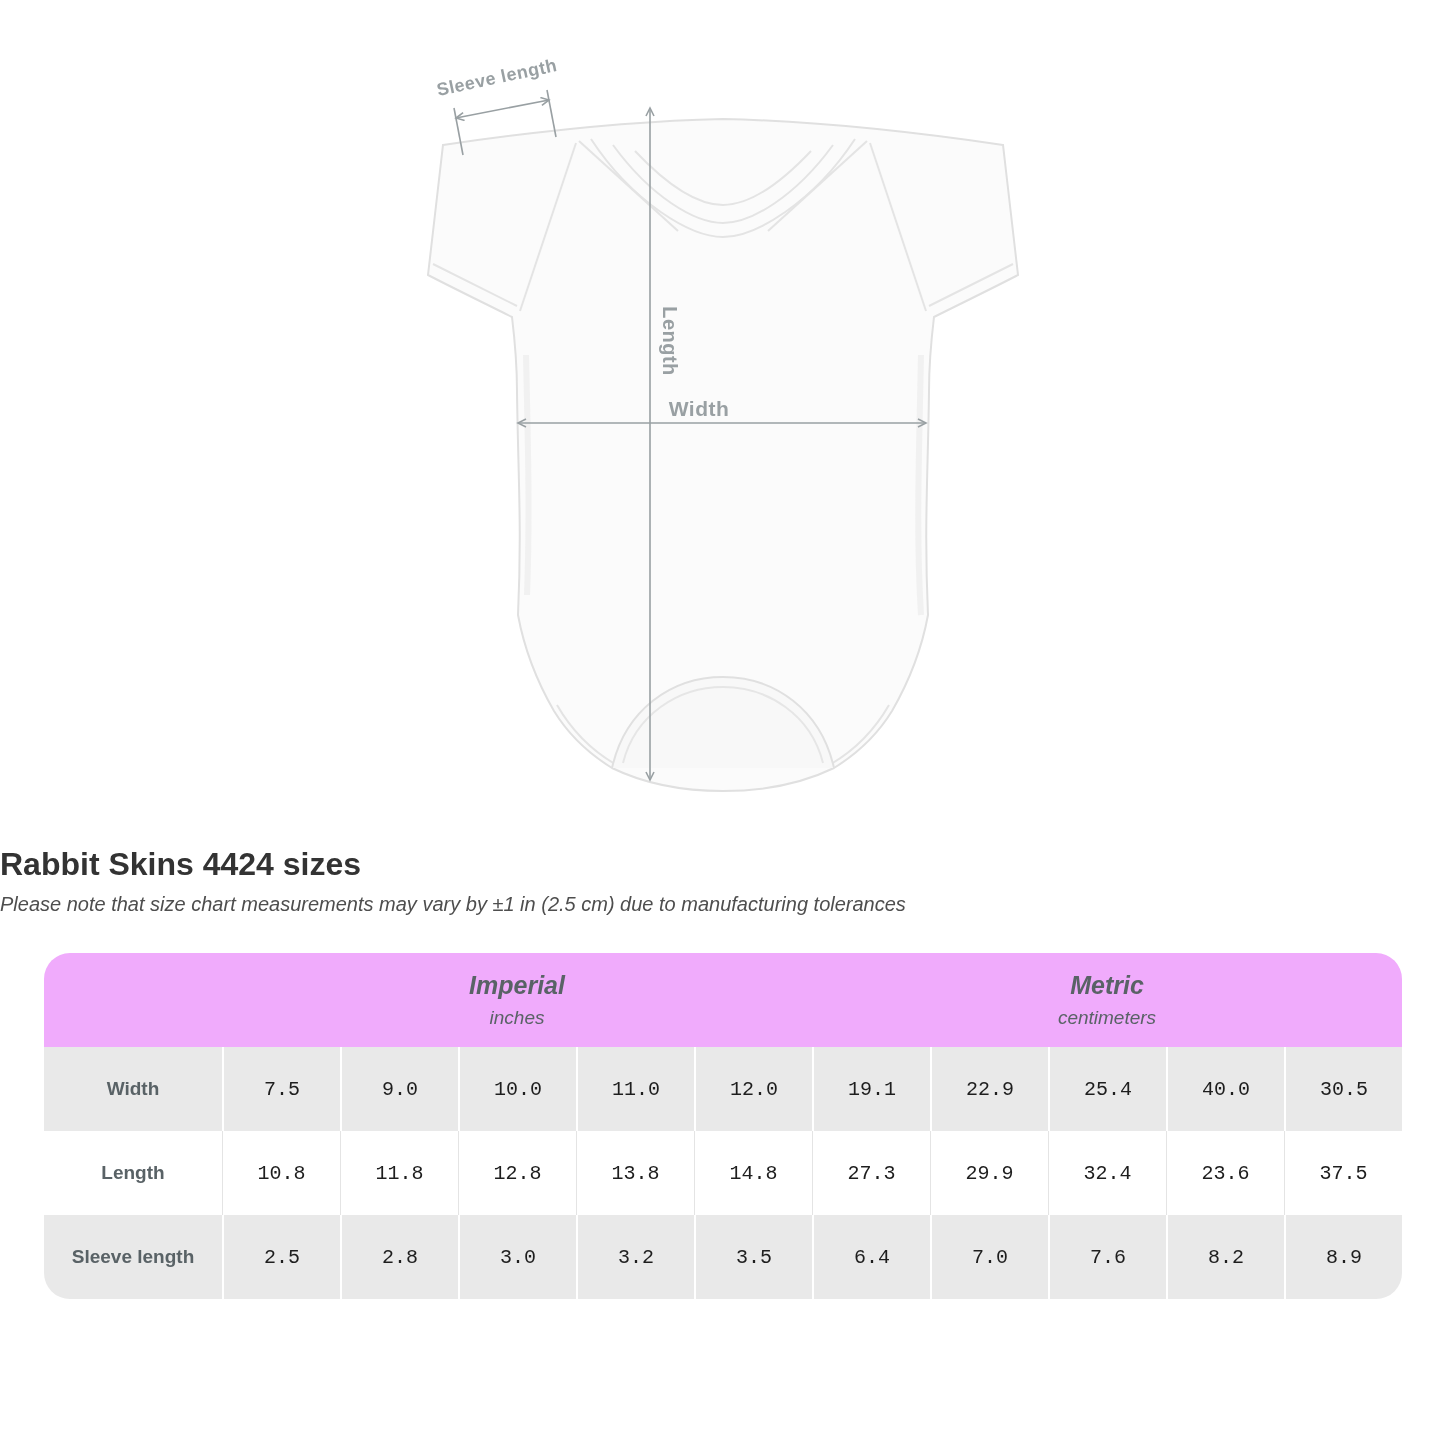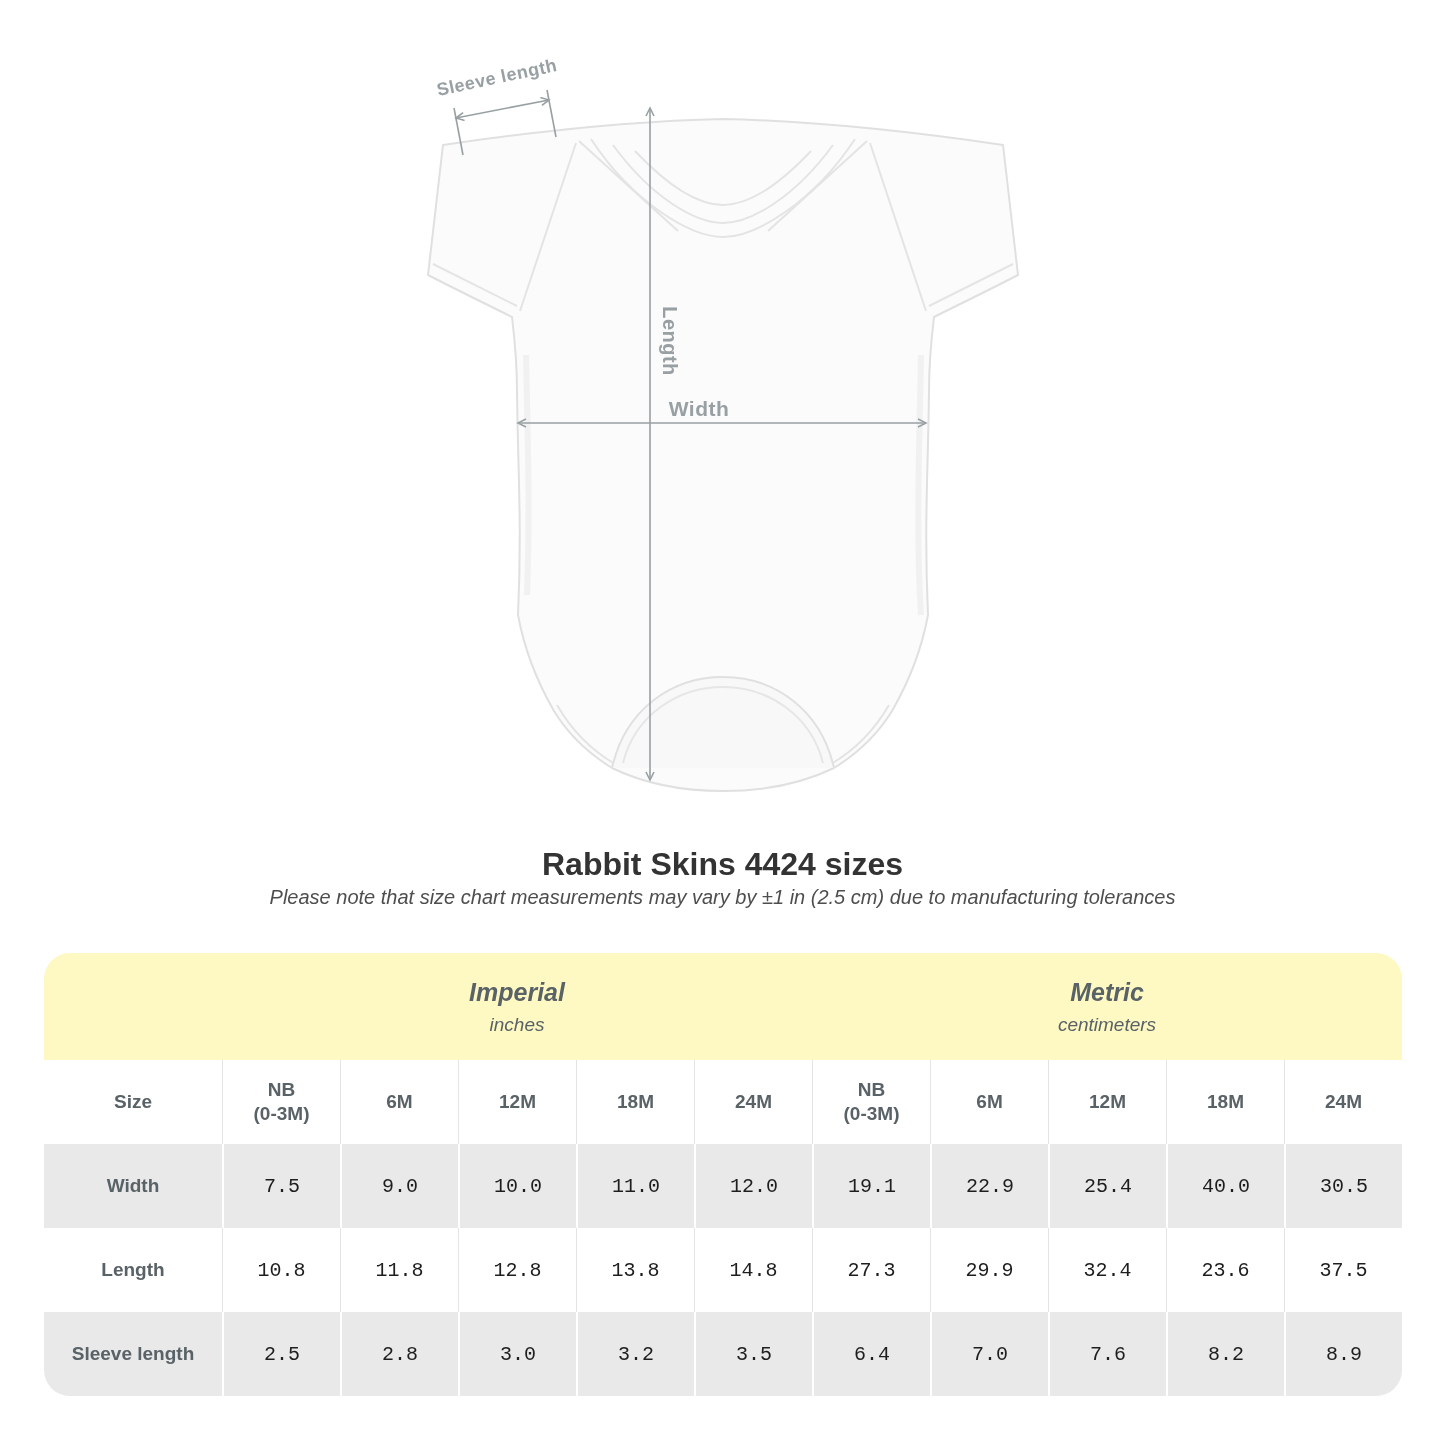--- a/index.html
+++ b/index.html
@@ -9,30 +9,30 @@
 
   
   .diagram { position:absolute; left:373px; top:55px; width:700px; height:740px; }
   .diagram svg { position:absolute; left:0; top:0; width:100%; height:100%; }
   .dim-label { position:absolute; color:#99a0a3; font-weight:bold; letter-spacing:.5px; }
   .lbl-sleeve { left:124px; top:23px; font-size:18px; transform:translate(-50%,-50%) rotate(-12deg); white-space:nowrap; }
   .lbl-length { left:296px; top:286px; font-size:20px; transform:translate(-50%,-50%) rotate(90deg); white-space:nowrap; }
   .lbl-width  { left:326px; top:354px; font-size:21px; transform:translate(-50%,-50%); white-space:nowrap; }
 
   
-  .title-block { position:absolute; left:0; top:846px; width:100%; text-align:center; }
+  .title-block { position:absolute; left:0; top:846px; width:100%; text-align:left; }
   .chart-title { font-size:32px; font-weight:bold; color:#333333; }
-  .chart-subtitle { margin-top:3px; font-size:20px; font-style:italic; color:#4e4e4e; }
+  .chart-subtitle { margin-top:10px; font-size:20px; font-style:italic; color:#4e4e4e; }
 
   
   .table-wrap { position:absolute; left:44px; top:953px; width:1358px; }
   table.size-table { width:1358px; table-layout:fixed; border-collapse:separate; border-spacing:0; }
   .size-table td { text-align:center; vertical-align:middle; }
 
-  tr.band td { background:#fef9c3; height:107px; }
+  tr.band td { background:#f0abfc; height:94px; }
   tr.band td:first-child { border-top-left-radius:26px; }
   tr.band td:last-child  { border-top-right-radius:26px; }
   .group-label { font-size:25px; font-weight:bold; font-style:italic; color:#59626
 
 6; color:#596266; }
   .group-unit  { margin-top:7px; font-size:19px; font-style:italic; color:#596266; }
 
   tr.cols td { background:#ffffff; height:84px; font-size:19px; font-weight:bold; color:#596266; white-space:pre-line; line-height:1.25; }
   tr.cols td + td { border-left:1px solid #e4e4e4; }
 
@@ -139,35 +139,20 @@
         <td colspan="5">
           <div class="group-label">Imperial</div>
           <div class="group-unit">inches</div>
         </td>
         <td colspan="5">
           <div class="group-label">Metric</div>
           <div class="group-unit">centimeters</div>
         </td>
       </tr>
 
-      <tr class="cols">
-        <td>Size</td>
-        <td>NB
-(0-3M)</td>
-        <td>6M</td>
-        <td>12M</td>
-        <td>18M</td>
-        <td>24M</td>
-        <td>NB
-(0-3M)</td>
-        <td>6M</td>
-        <td>12M</td>
-        <td>18M</td>
-        <td>24M</td>
-      </tr>
 
       <tr class="rgray">
         <td class="row-head">Width</td>
         <td class="val">7.5</td>
         <td class="val">9.0</td>
         <td class="val">10.0</td>
         <td class="val">11.0</td>
         <td class="val">12.0</td>
         <td class="val">19.1</td>
         <td class="val">22.9</td>

